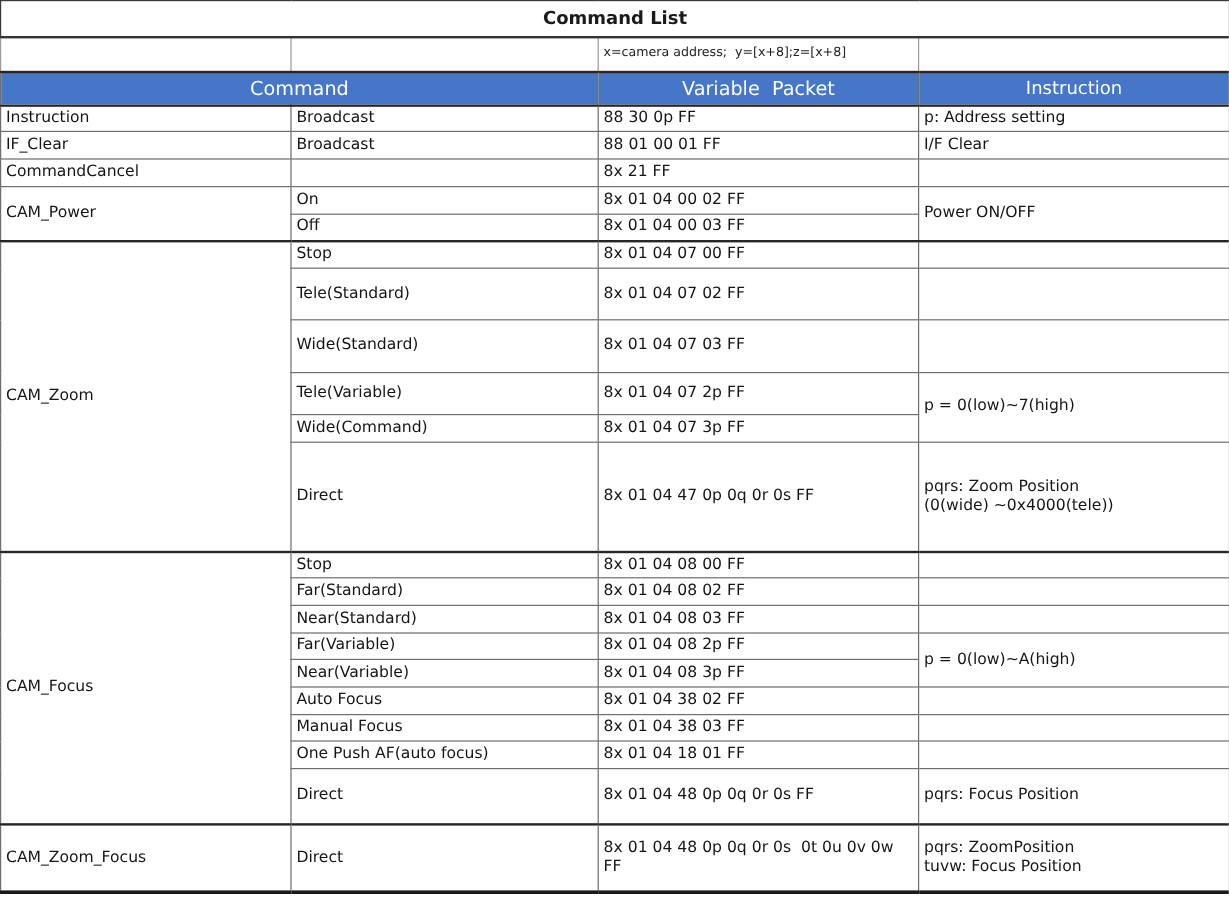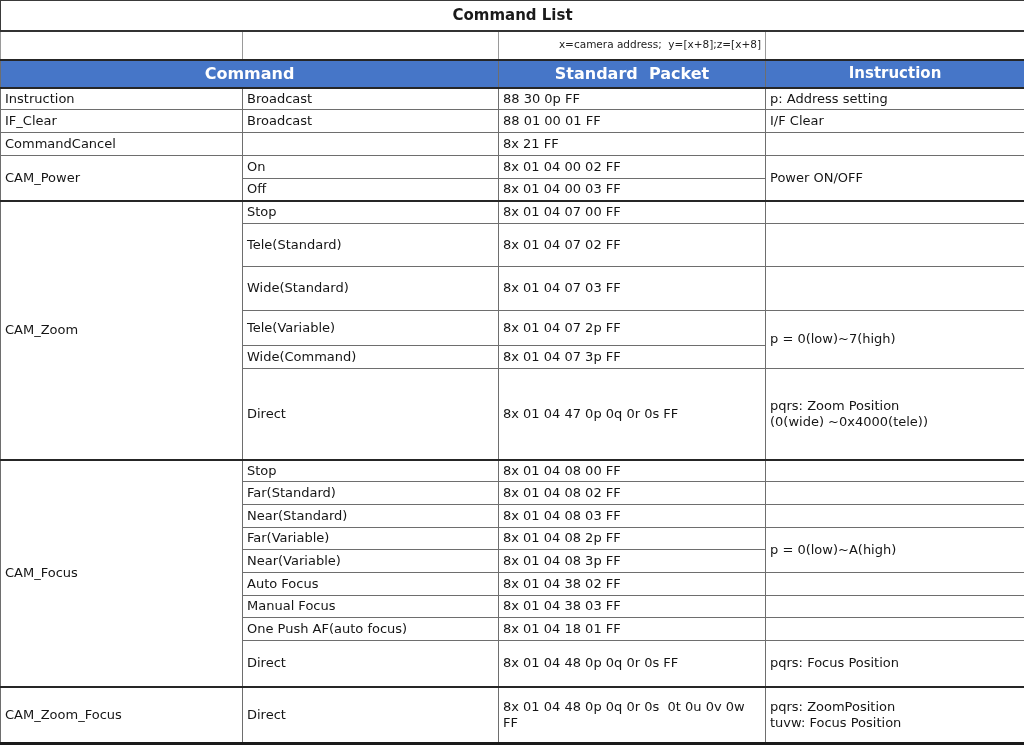--- a/index.html
+++ b/index.html
@@ -20,26 +20,26 @@
   
   .h22{height:22px}.h23{height:23px}.h28{height:28px}.h29{height:29px}.h30{height:30px}
   .h35{height:35px}.h43{height:43px}.h44{height:44px}.h46{height:46px}.h57{height:57px}.h91{height:91px}
   
   td.title-cell{
     border:1px solid #3a3a3a;border-bottom:2px solid #333333;
     text-align:center;font-weight:bold;font-size:15px;color:#1a1a1a;
   }
   
   tr.note-row td{border-color:#9a9a9a;border-top:none;}
-  td.note-cell{font-size:10.5px;text-align:right;white-space:pre;color:#222;}
+  td.note-cell{font-size:10.5px;text-align:left;white-space:pre;color:#222;}
   
   td.hdr{
     background:#4676c8;color:#ffffff;text-align:center;
     font-size:16px;white-space:pre;
-    border-top:2px solid #262626;border-bottom:2px solid #262626;font-weight:bold;
+    border-top:2px solid #262626;border-bottom:2px solid #262626;
   }
   td.hdr-packet{border-left:1px solid #f2f2f2;}
   td.hdr-instr{border-left:1px solid #222222;font-size:15px;}
   
   td.packet{white-space:pre-wrap;margin-left:12px;}
   td.instr{white-space:pre-line;}
   td.bb{border-bottom:2px solid #262626;}
   td.bbt{border-bottom:3px solid #1a1a1a;}
 </style>
 </head>
@@ -61,21 +61,21 @@
 
     <tr class="h29 note-row">
       <td></td>
       <td></td>
       <td class="note-cell">x=camera address;  y=[x+8];z=[x+8]</td>
       <td></td>
     </tr>
 
     <tr class="h28">
       <td colspan="2" class="hdr">Command</td>
-      <td class="hdr hdr-packet">Standard  Packet</td>
+      <td class="hdr hdr-packet">Variable  Packet</td>
       <td class="hdr hdr-instr">Instruction</td>
     </tr>
 
     <tr class="h22">
       <td>Instruction</td>
       <td>Broadcast</td>
       <td class="packet">88 30 0p FF</td>
       <td class="instr">p: Address setting</td>
     </tr>
 

